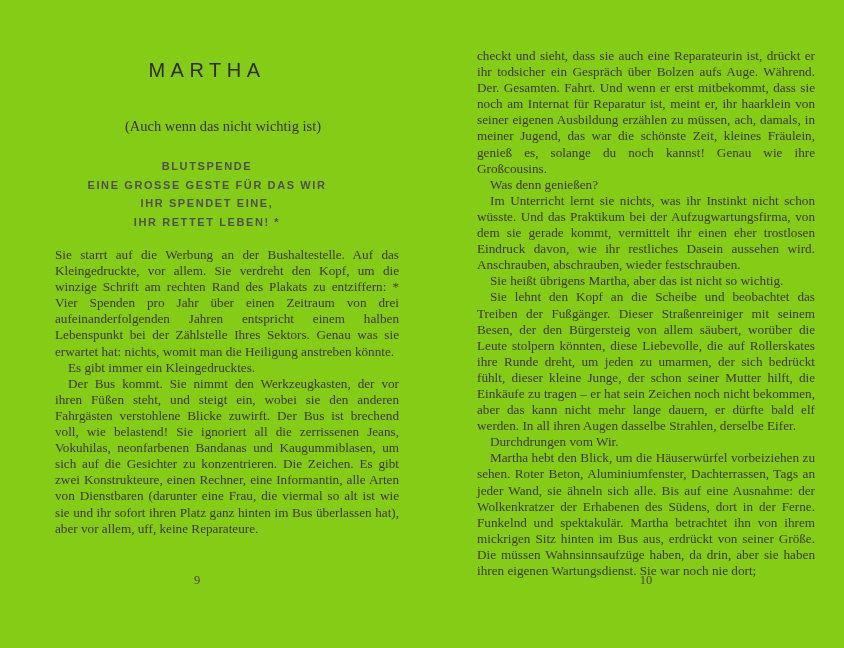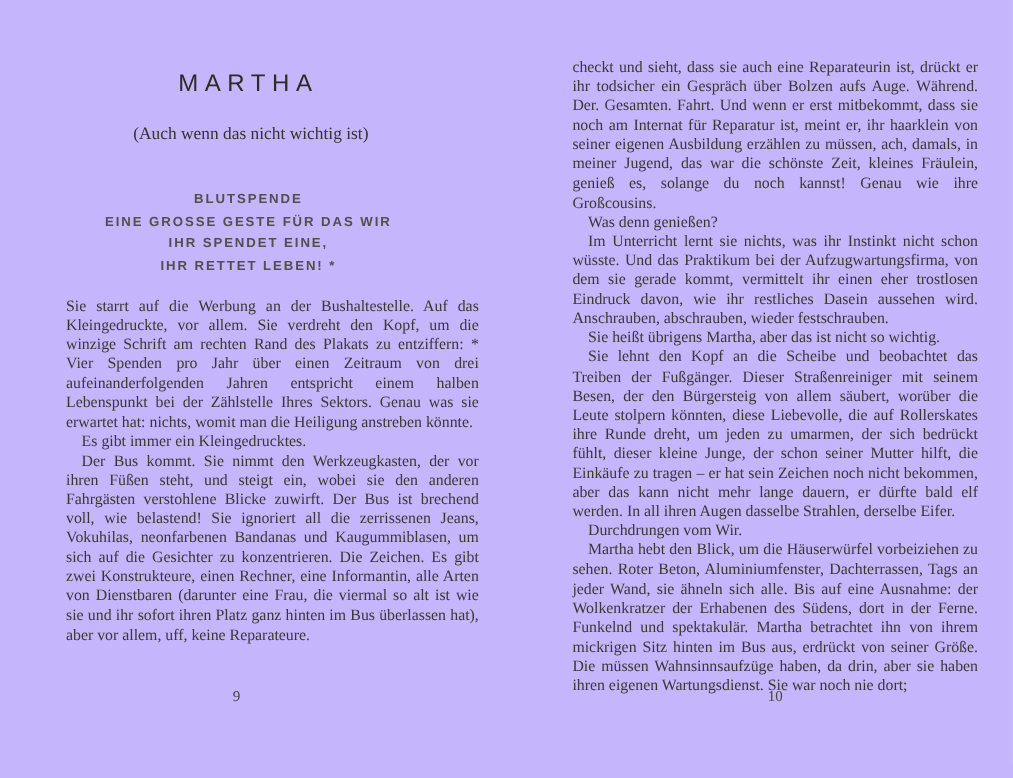--- a/index.html
+++ b/index.html
@@ -3,35 +3,35 @@
 <meta charset="utf-8">
 <style>
   html,body{margin:0;padding:0;}
   body{
     width:844px;height:648px;
     background:#fbfbf9;
     overflow:hidden;
     font-family:"Liberation Serif", serif;
     color:#3d3732;
   }
-  .spread{position:relative;width:844px;height:648px;background:#c4b5fd;}
+  .spread{position:relative;width:844px;height:648px;background:#84cc16;}
   .page{position:absolute;top:0;height:648px;}
   .page-left{left:55px;width:344px;}
   .page-right{left:477px;width:338px;}
 
   .chapter-title{
     position:absolute;top:58px;left:-20px;width:100%;
     margin:0;text-align:center;
     font-family:"Liberation Sans", sans-serif;
     font-size:20px;line-height:24px;font-weight:500;
     letter-spacing:5.5px;color:#2e2a26;
   }
   .chapter-subtitle{
     position:absolute;top:100px;left:-20px;width:100%;
-    margin:2px;text-align:center;
+    margin:16px;text-align:center;
     font-size:14.5px;line-height:20px;color:#37322c;
   }
   .epigraph{
     position:absolute;top:157px;left:-20px;width:100%;
     text-align:center;
     font-family:"Liberation Sans", sans-serif;
     font-size:11px;line-height:18.6px;font-weight:700;
     letter-spacing:1.6px;color:#50504c;
   }
   .body-text{

